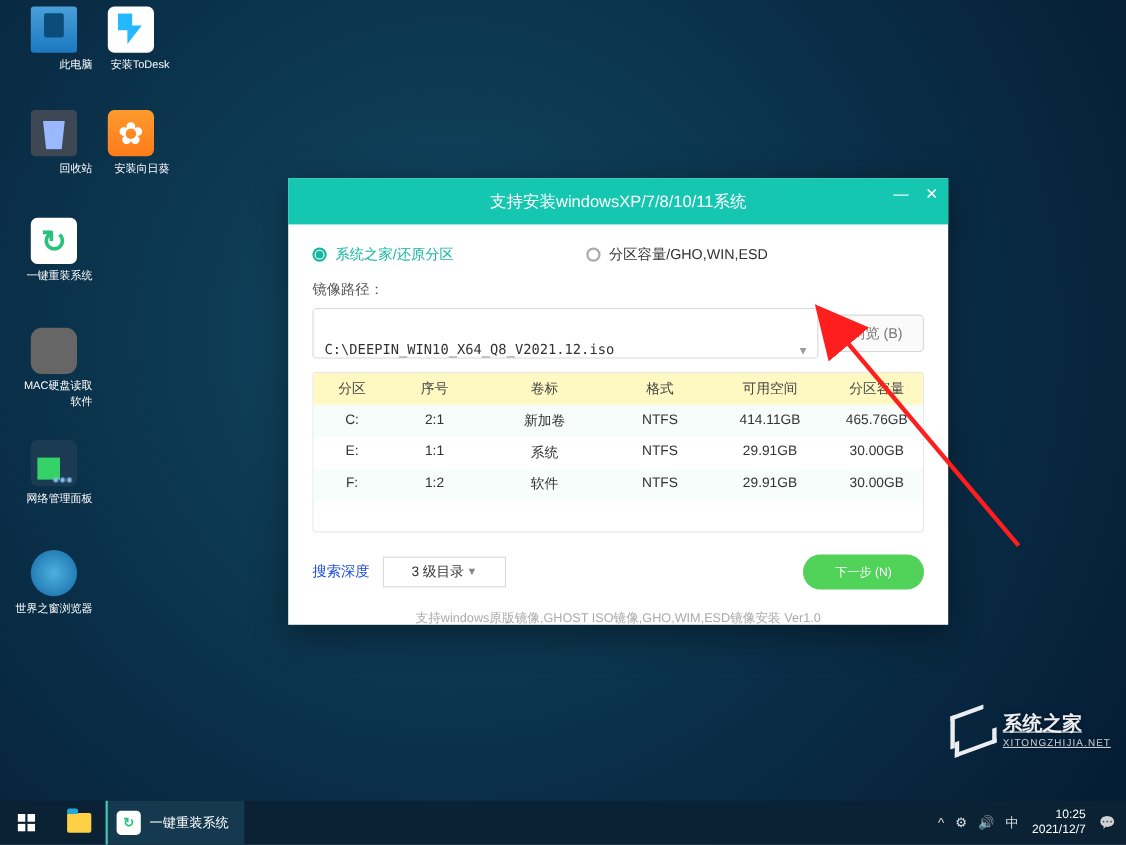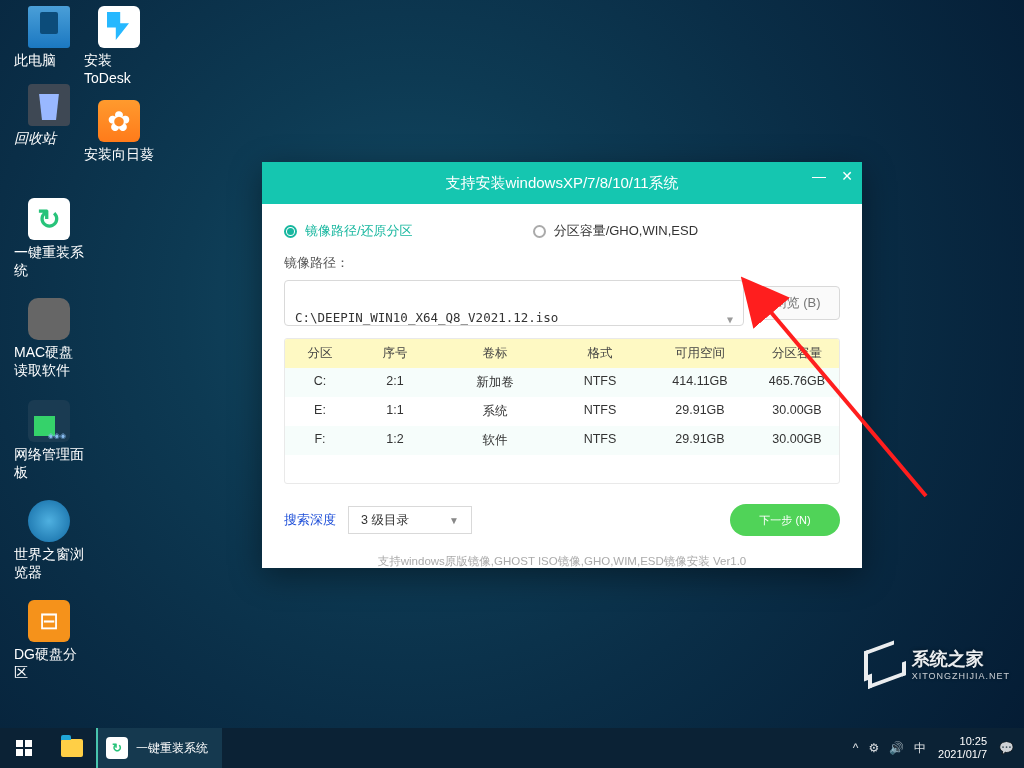--- a/index.html
+++ b/index.html
@@ -2,29 +2,29 @@
 <html><head>
 <meta charset="utf-8">
 <style>
 * { margin: 0; padding: 0; box-sizing: border-box; }
 html, body { width: 1024px; height: 768px; overflow: hidden; font-family: "Microsoft YaHei", sans-serif; }
 body {
   background: radial-gradient(circle at 40% 40%, #134c66 0%, #0d3a53 30%, #0a2e47 55%, #041b33 100%);
   position: relative;
 }
 .desktop { position: relative; width: 100%; height: calc(100% - 40px); }
-.desktop-icon { position: absolute; width: 70px; text-align: left; color: #fff; font-size: 14px; cursor: pointer; }
+.desktop-icon { position: absolute; width: 70px; text-align: right; color: #fff; font-size: 10px; cursor: pointer; }
 .desktop-icon .icon-img { width: 42px; height: 42px; margin: 0 auto 4px; border-radius: 6px; }
 .di-pc { left: 14px; top: 6px; }
 .di-pc .icon-img { background: linear-gradient(#4a9fd8,#1b78c1); border-radius: 3px; position: relative; }
 .di-pc .icon-img::after { content:""; position:absolute; left:12px; right:12px; top:6px; bottom:14px; background:#0c4c7a; border-radius:2px; }
 .di-todesk { left: 84px; top: 6px; }
 .di-todesk .icon-img { background:#fff; position:relative; }
 .di-todesk .icon-img::after { content:""; position:absolute; left:9px; top:6px; width:22px; height:28px; background:#26b8ff; clip-path: polygon(0 0,60% 0,60% 40%,100% 40%,40% 100%,40% 55%,0 55%); }
-.di-recycle { left: 14px; top: 84px; font-style: italic; }
+.di-recycle { left: 14px; top: 100px; }
 .di-recycle .icon-img { background:#3e4854; border-radius:4px; position:relative; overflow:hidden; }
 .di-recycle .icon-img::after { content:""; position:absolute; left:10px; right:10px; top:10px; bottom:6px; background:#99b8ff; clip-path: polygon(5% 0,95% 0,82% 100%,18% 100%); }
 .di-sunflower { left: 84px; top: 100px; }
 .di-sunflower .icon-img { background:linear-gradient(#ff9a2e,#ff7b1a); position:relative; }
 .di-sunflower .icon-img::after { content:"✿"; color:#fff; font-size:28px; position:absolute; inset:0; display:flex; align-items:center; justify-content:center; }
 .di-reinstall { left: 14px; top: 198px; }
 .di-reinstall .icon-img { background:#fff; position:relative; }
 .di-reinstall .icon-img::after { content:"↻"; color:#28c37a; font-size:28px; font-weight:bold; position:absolute; inset:0; display:flex; align-items:center; justify-content:center; }
 .di-mac { left: 14px; top: 298px; }
 .di-mac .icon-img { background:#666; border-radius:10px; position:relative; }
@@ -59,73 +59,72 @@
 .path-input .chev { margin-left:auto; color:#9a9a9a; font-size:10px; }
 .browse-btn { width:86px; height:34px; border:1px solid #d9d9d9; border-radius:4px; background:#fafafa; color:#777; font-size:13px; cursor:pointer; }
 .table { border:1px solid #e9e9e9; border-radius:3px; overflow:hidden; font-size:12.5px; height:146px; }
 .table-head, .table-row { display:grid; grid-template-columns: 70px 80px 120px 90px 110px 1fr; }
 .table-head { background:#fef9c3; color:#444; }
 .table-head div, .table-row div { padding:6px 4px; text-align:center; }
 .table-row:nth-child(odd){ background:#f6fdfb; }
 .table-row:nth-child(even){ background:#fff; }
 .bottom-row { display:flex; align-items:center; margin-top: 20px; }
 .depth-label { color:#1d4ed8; margin-right: 12px; }
-.depth-select { width:124px; height:28px; border:1px solid #d9d9d9; display:flex; align-items:center; padding:0 12px; font-size:12.5px; position:relative; }
+.depth-select { width:112px; height:28px; border:1px solid #d9d9d9; display:flex; align-items:center; padding:0 25px; font-size:12.5px; position:relative; }
 .depth-select .chev { margin-left:auto; font-size:10px; color:#888; }
 .next-btn { margin-left:auto; width:110px; height:32px; border:none; border-radius:16px; background:#50d358; color:#fff; font-size:11px; cursor:pointer; }
 .footer-text { text-align:center; color:#aaa; font-size:11.5px; margin-top:18px; }
 
 .arrow { position:absolute; pointer-events:none; left:746px; top:286px; width:190px; height:220px; }
 .arrow svg { width:100%; height:100%; overflow:visible; }
 
 .taskbar { position:absolute; left:0; bottom:0; right:0; height:40px; background:#0b2235; display:flex; align-items:center; color:#fff; font-size:12px; }
 .tb-start { width:48px; height:40px; display:flex; align-items:center; justify-content:center; cursor:pointer; }
 .tb-start svg { width:16px; height:16px; }
 .tb-explorer { width:48px; height:40px; display:flex; align-items:center; justify-content:center; cursor:pointer; }
 .tb-explorer .f-icon { width:22px; height:18px; background:#ffcf46; border-radius:2px; position:relative; }
 .tb-explorer .f-icon::before { content:""; position:absolute; left:0; top:-4px; width:10px; height:5px; background:#20a6d8; border-radius:2px 2px 0 0; }
 .tb-app { height:40px; padding:0 14px 0 8px; display:flex; align-items:center; gap:8px; background:#15394f; border-left:2px solid #48c4ad; cursor:pointer; }
 .tb-app .app-ic { width:22px; height:22px; background:#fff; border-radius:4px; display:flex; align-items:center; justify-content:center; color:#28c37a; font-weight:bold; }
 .tb-right { margin-left:auto; display:flex; align-items:center; gap:12px; padding-right:10px; height:100%; }
 .tb-clock { text-align:right; font-size:11px; line-height:13px; }
 .tb-tray { display:flex; gap:10px; align-items:center; opacity:.85; font-size:12px; }
 
-.watermark { position:absolute; right:14px; bottom:46px; display:flex; align-items:center; gap:8px; color:#fff; font-size:18px; font-weight:bold; text-shadow:0 0 4px rgba(0,0,0,.5); opacity:.92; }
+.watermark { position:absolute; right:14px; bottom:46px; display:flex; align-items:flex-start; gap:8px; color:#fff; font-size:18px; font-weight:bold; text-shadow:0 0 4px rgba(0,0,0,.5); opacity:.92;text-decoration:underline; }
 .watermark .wm-ic { width:42px; height:36px; position:relative; }
 .watermark .wm-ic::before { content:""; position:absolute; left:2px; top:0; width:26px; height:26px; border:4px solid #fff; border-bottom:none; border-right:none; transform: skewY(-20deg); }
 .watermark .wm-ic::after { content:""; position:absolute; left:6px; bottom:0; width:30px; height:10px; border:4px solid #fff; border-top:none; transform: skewY(-20deg); }
 .watermark .sub { display:block; font-size:9px; font-weight:normal; letter-spacing:1px; opacity:.85; }
 </style>
 </head>
 <body>
 
 <div class="desktop">
   <div class="desktop-icon di-pc"><div class="icon-img"></div><span>此电脑</span></div>
   <div class="desktop-icon di-todesk"><div class="icon-img"></div><span>安装ToDesk</span></div>
   <div class="desktop-icon di-recycle"><div class="icon-img"></div><span>回收站</span></div>
   <div class="desktop-icon di-sunflower"><div class="icon-img"></div><span>安装向日葵</span></div>
   <div class="desktop-icon di-reinstall"><div class="icon-img"></div><span>一键重装系统</span></div>
   <div class="desktop-icon di-mac"><div class="icon-img"></div><span>MAC硬盘读取软件</span></div>
   <div class="desktop-icon di-net"><div class="icon-img"></div><span>网络管理面板</span></div>
   <div class="desktop-icon di-world"><div class="icon-img"></div><span>世界之窗浏览器</span></div>
-  <div class="desktop-icon di-dg"><div class="icon-img"></div><span>DG硬盘分区</span></div>
 
   <div class="dialog">
     <div class="dialog-title">
       <span>支持安装windowsXP/7/8/10/11系统</span>
       <div class="dialog-controls">
         <span>—</span>
         <span>✕</span>
       </div>
     </div>
     <div class="dialog-body">
       <div class="radio-row">
         <div class="radio selected">
           <span class="r-dot"></span>
-          <span class="r-label">镜像路径/还原分区</span>
+          <span class="r-label">系统之家/还原分区</span>
         </div>
         <div class="radio">
           <span class="r-dot"></span>
           <span class="r-label">分区容量/GHO,WIN,ESD</span>
         </div>
       </div>
       <div class="path-label">镜像路径：</div>
       <div class="path-row">
         <div class="path-input">
           <span>C:\DEEPIN_WIN10_X64_Q8_V2021.12.iso</span>
@@ -219,17 +218,17 @@
   </div>
   <div class="tb-right">
     <div class="tb-tray">
       <span>^</span>
       <span>⚙</span>
       <span>🔊</span>
       <span>中</span>
     </div>
     <div class="tb-clock">
       <div>10:25</div>
-      <div>2021/01/7</div>
+      <div>2021/12/7</div>
     </div>
     <span style="opacity:.8">💬</span>
   </div>
 </div>
 
 </body></html>

